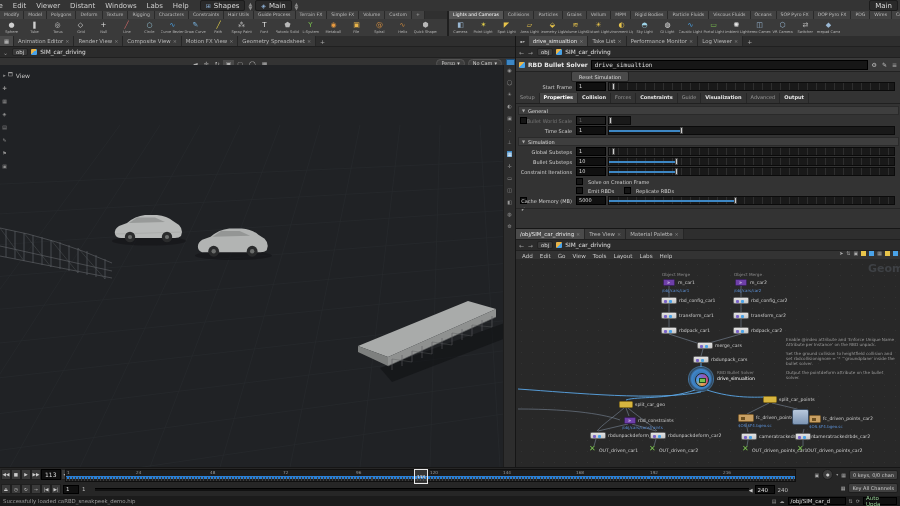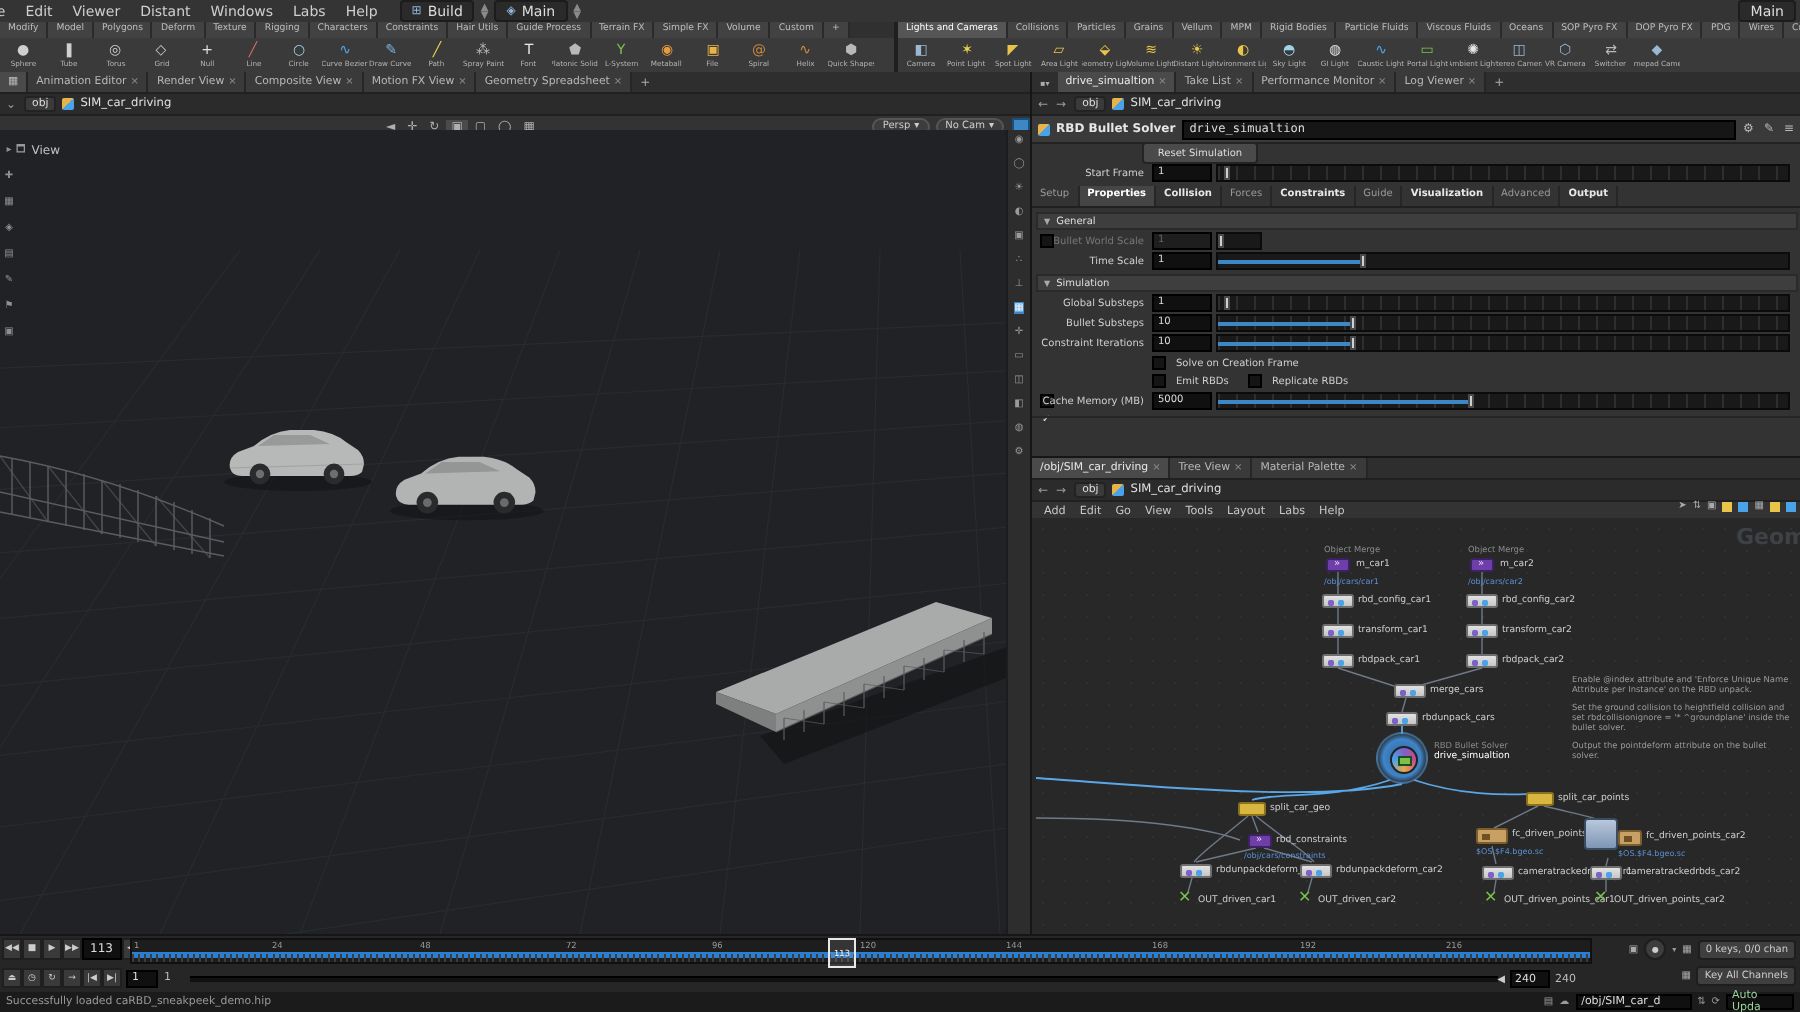--- a/index.html
+++ b/index.html
@@ -125,21 +125,21 @@
     <span class="menu-item">File</span>
         <span class="menu-item">Edit</span>
         <span class="menu-item">Viewer</span>
         <span class="menu-item">Distant</span>
         <span class="menu-item">Windows</span>
         <span class="menu-item">Labs</span>
         <span class="menu-item">Help</span>
       </div>
     <span class="chip" style="margin-left:6px">
       <span class="ci">⊞</span>
-      <span>Build</span>
+      <span>Shapes</span>
     </span>
     <span class="updn">▲<br>▼</span>
     <span class="chip">
       <span class="ci">◈</span>
       <span>Main</span>
     </span>
     <span class="updn">▲<br>▼</span>
     <span class="chip" style="margin-left:auto;margin-right:2px">
       <span>Main</span>
     </span>

